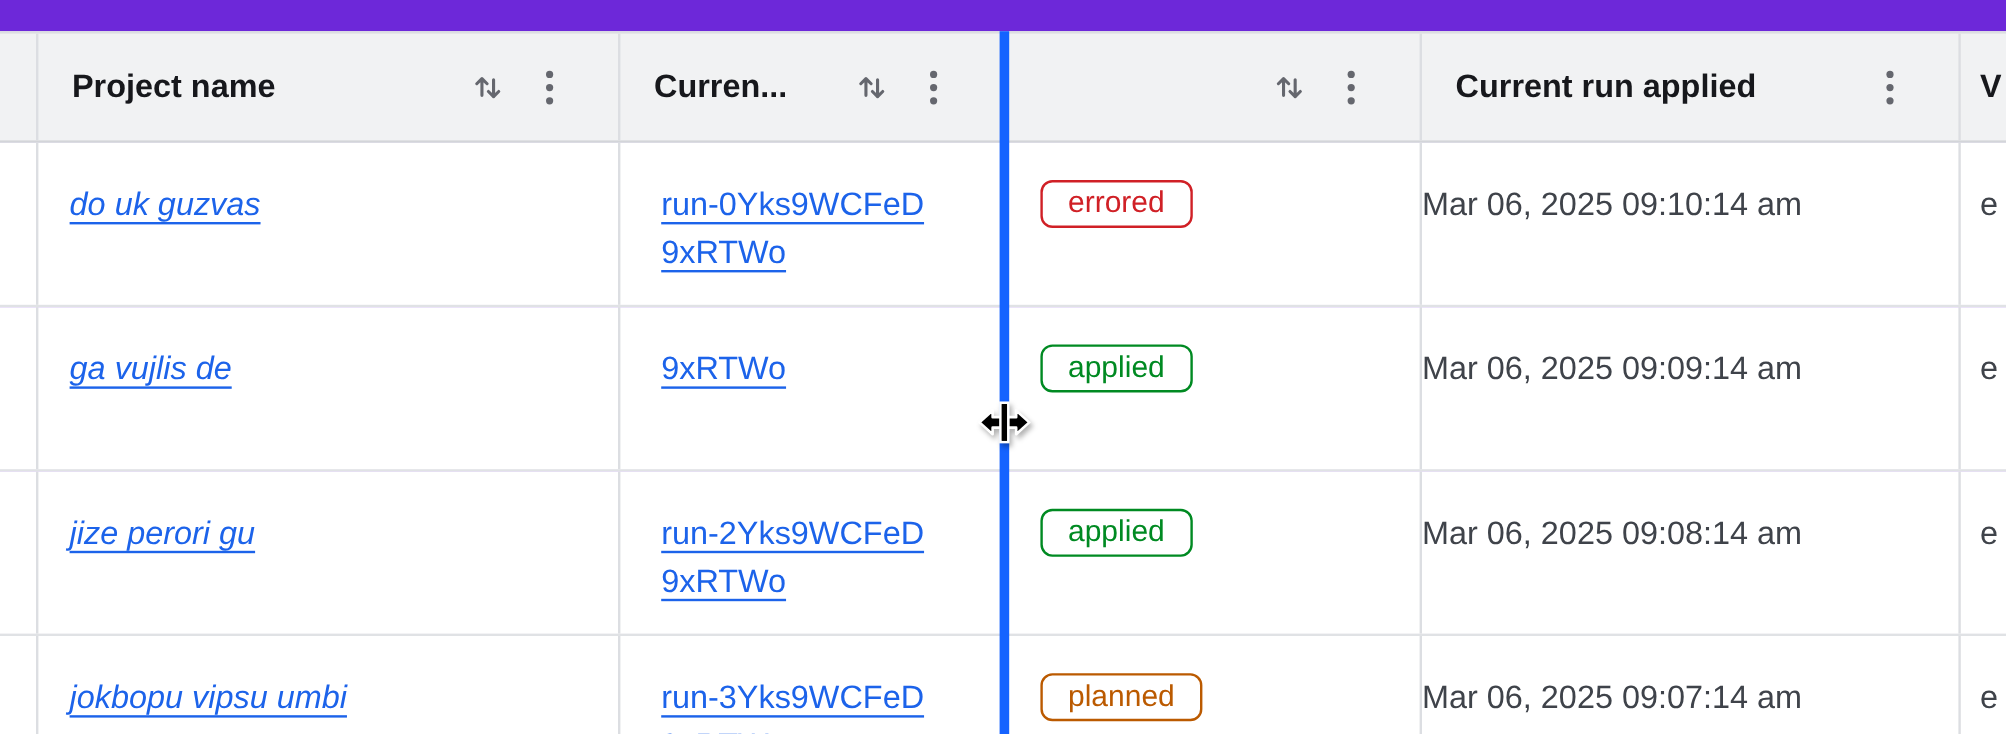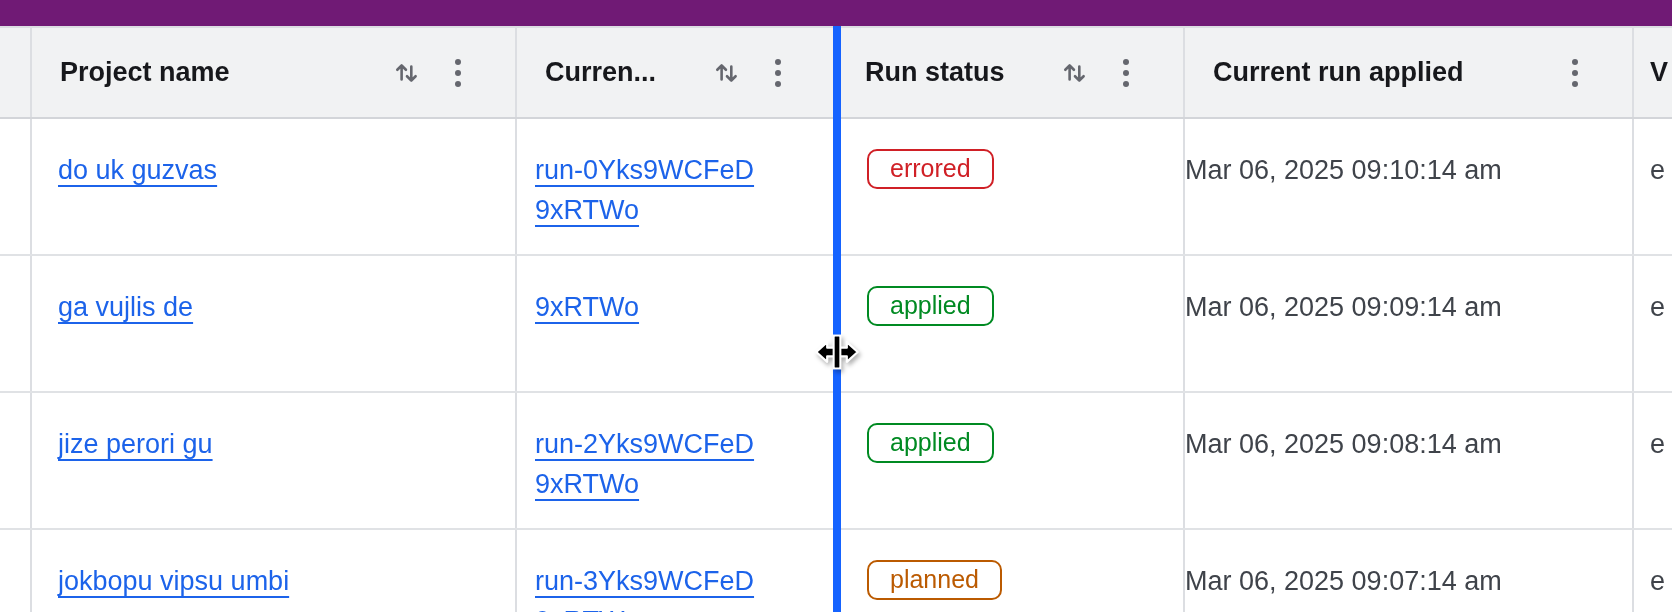--- a/index.html
+++ b/index.html
@@ -1,21 +1,21 @@
 <!DOCTYPE html>
 <html><head>
 <meta charset="utf-8">
 <style>
   * { box-sizing: border-box; margin: 0; padding: 0; }
   html,body { background:#ffffff; }
   .stage {
     position: relative;
     width: 1672px; height: 612px;
     overflow: hidden;
-    background: #701a75;
+    background: #6d28d9;
     font-family: "Liberation Sans", "DejaVu Sans", sans-serif;
     color: #17181c;
   }
   .table { position: absolute; top: 26px; left: 0; width: 1672px; }
 
   .grid-row {
     display: grid;
     grid-template-columns: 32px 485px 320px 348px 449px minmax(38px,1fr);
   }
   .header-row {
@@ -35,22 +35,22 @@
     padding: 0 0 0 28px;
   }
   .th .label { white-space: nowrap; overflow: hidden; flex: 0 1 auto; }
   .th .spacer { flex: 1 1 auto; }
   .th .sort { margin-right: 30px; flex: 0 0 auto; display:flex; align-items:center; cursor:pointer; }
   .th .kebab { margin-right: 50px; flex: 0 0 auto; display:flex; flex-direction:column; align-items:center; gap:5px; cursor:pointer; padding:4px; }
   .th .kebab i { width:6px; height:6px; border-radius:50%; background:#65676e; display:block; }
   .th-clip { padding-left:16px; overflow:hidden; }
 
   .td { font-size: 27px; line-height: 40px; padding-top: 31px; overflow: hidden; }
-  .td-project { padding-left: 26px; }
-  .td-run { padding-left: 18px; }
+  .td-project { padding-left: 26px; font-style: italic; }
+  .td-run { padding-left: 34px; }
   .td-status { padding-left: 30px; padding-top: 29px; }
   .td-applied { color:#3f434a; white-space: nowrap; }
   .td-clip { padding-left: 16px; color:#3f434a; }
 
   a.cell-link {
     color: #1c63ea;
     text-decoration: underline;
     text-decoration-thickness: 2px;
     text-underline-offset: 6px;
     white-space: nowrap;
@@ -116,21 +116,20 @@
           </svg>
         </span>
         <span class="kebab">
             <i></i>
             <i></i>
             <i></i>
           </span>
       </div>
 
       <div class="th">
-        <span class="label">Run status</span>
         <span class="spacer"></span>
         <span class="sort">
           <svg width="28" height="28" viewBox="0 0 26 26" fill="none" stroke="#65676e" stroke-width="2.4" stroke-linecap="round" stroke-linejoin="round">
             <path d="M8 19 V6 M4 10 L8 6 L12 10"></path>
             <path d="M17 7 V20 M13 16 L17 20 L21 16"></path>
           </svg>
         </span>
         <span class="kebab">
             <i></i>
             <i></i>

